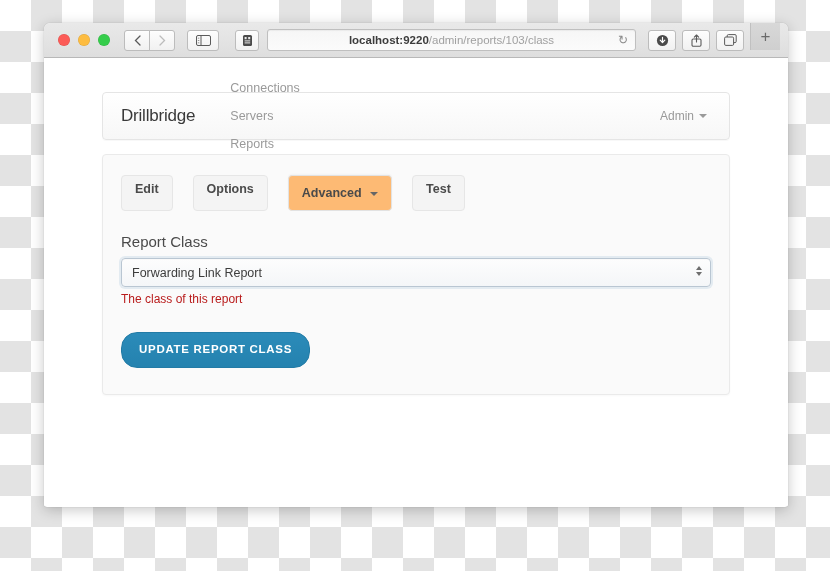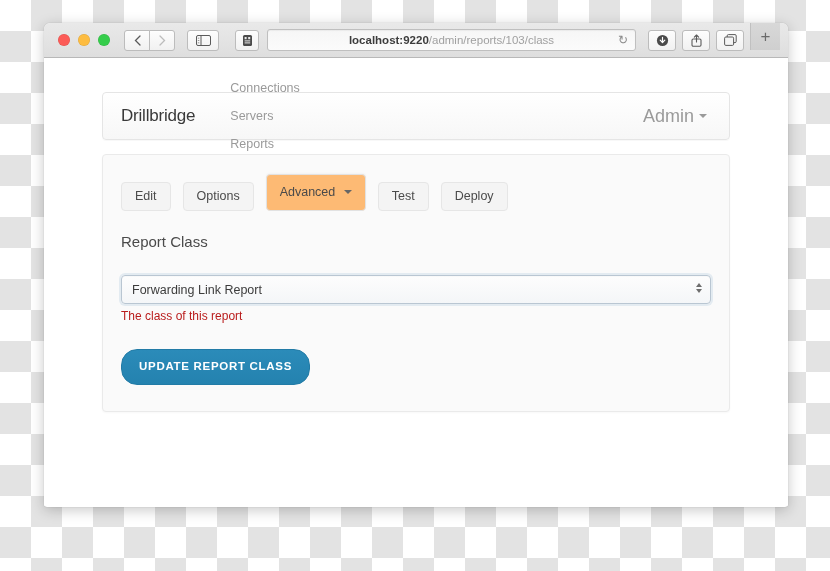--- a/index.html
+++ b/index.html
@@ -142,42 +142,42 @@
   }
   .nav-links { display: flex; gap: 2px; flex-direction: column; }
   .nav-links a {
     color: #9a9a9a;
     font-size: 12.5px;
     text-decoration: none;
     padding: 6px 11px;
   }
   .nav-right { margin-left: auto; display: flex; align-items: center; }
   .nav-right .admin {
-    color: #9a9a9a; font-size: 18px; padding: 6px 4px;
+    color: #9a9a9a; font-size: 12px; padding: 6px 4px;
     display: flex; align-items: center; gap: 5px;
   }
   .caret {
     width: 0; height: 0;
     border-left: 4px solid transparent;
     border-right: 4px solid transparent;
     border-top: 4px solid #9a9a9a;
     display: inline-block;
   }
 
   
   .panel {
     margin: 14px 42px 0 42px;
     background: #fafafa;
     border: 1px solid #eaeaea;
     border-radius: 4px;
     padding: 20px 18px 26px 18px;
     box-shadow: 0 1px 2px rgba(0,0,0,0.03);
   }
 
-  .tabs { display: flex; align-items: flex-end; gap: 12px; height: 36px; }
+  .tabs { display: flex; gap: 20px; height: 36px; font-weight: bold; }
   .tab {
     background: #f4f4f4;
     border: 1px solid #e6e6e6;
     border-radius: 4px;
     padding: 7px 13px 8px 13px;
     font-size: 12.5px;
     color: #4a4a4a;
     line-height: 1;
     cursor: default;
     white-space: nowrap;
@@ -195,21 +195,21 @@
     vertical-align: middle;
   }
 
   .field-label {
     margin-top: 22px;
     font-size: 15px;
     color: #4a4a4a;
   }
 
   .select-wrap {
-    margin-top: 25px;
+    margin-top: 8px;
     position: relative;
     height: 26px;
   }
   .select-box {
     width: 100%;
     height: 29px;
     background: linear-gradient(to bottom,#fdfdfd 0%, #f4f6f8 100%);
     border: 1px solid #b9c6d2;
     border-radius: 4px;
     display: flex;
@@ -365,23 +365,20 @@
         <div class="tab">
           <span>Options</span>
         </div>
         <div class="tab active">
           <span>Advanced</span>
           <span class="caret"></span>
         </div>
         <div class="tab">
           <span>Test</span>
         </div>
-        <div class="tab">
-          <span>Deploy</span>
-        </div>
       </div>
 
       <div class="field-label">Report Class</div>
 
       <div class="select-wrap">
         <div class="select-box">
           <span>Forwarding Link Report</span>
         </div>
         <div class="stepper">
           <span class="arrow-up"></span>

